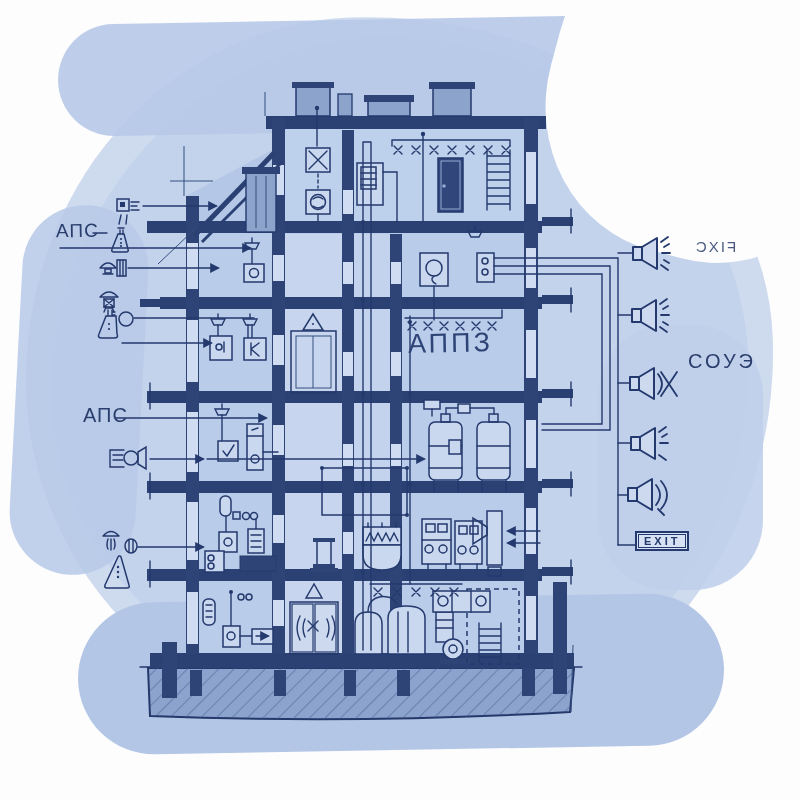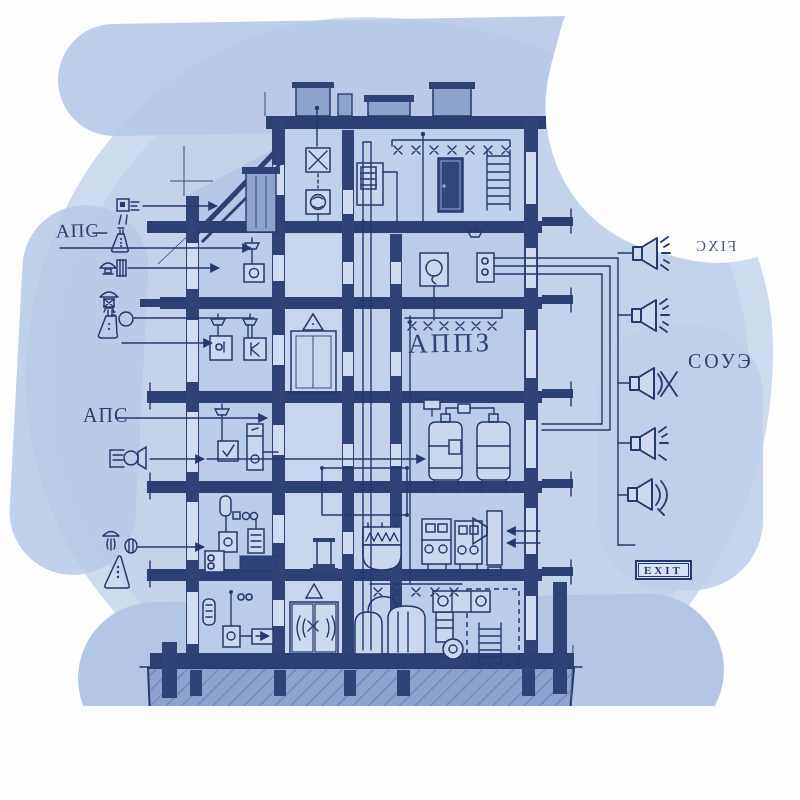--- a/index.html
+++ b/index.html
@@ -1,33 +1,33 @@
 <!DOCTYPE html>
 <html><head>
 <meta charset="utf-8">
 <style>
   html,body{margin:0;padding:0;background:#fdfdfe;}
-  .canvas{position:relative;width:800px;height:706px;overflow:hidden;background:#fdfdfe;
-          font-family:Liberation Serif, serif;}
+  .canvas{position:relative;width:800px;height:800px;overflow:hidden;background:#fdfdfe;
+          font-family:Liberation Sans, sans-serif;}
   .wash{position:absolute;}
   .wash-a{left:26px;top:16px;width:748px;height:728px;background:#cedbef;border-radius:45% 55% 48% 52%/50% 46% 54% 50%;transform:rotate(-2deg);}
   .wash-b{left:52px;top:38px;width:696px;height:684px;background:#c3d3ec;border-radius:48% 52% 45% 55%/52% 48% 52% 48%;transform:rotate(2deg);}
   .wash-c{left:58px;top:20px;width:566px;height:112px;background:#b7c9e8;border-radius:60px;transform:rotate(-1deg);opacity:.9;}
   .wash-d{left:16px;top:205px;width:126px;height:370px;background:#b7c9e8;border-radius:70px;transform:rotate(3deg);opacity:.85;}
   .wash-e{left:78px;top:598px;width:646px;height:152px;background:#b3c6e6;border-radius:80px;transform:rotate(-1deg);}
   .wash-f{left:598px;top:325px;width:165px;height:265px;background:#c0cfeb;border-radius:70px;opacity:.9;}
   .white-cut{right:-70px;top:-80px;width:320px;height:340px;background:#fdfdfe;border-radius:45%;transform:rotate(15deg);}
   svg.scene{position:absolute;left:0;top:0;}
   .label{position:absolute;color:#2a3e6d;white-space:nowrap;}
   .aps-upper{left:56px;top:220px;font-size:19px;letter-spacing:1px;transform:rotate(-1deg);}
   .aps-lower{left:83px;top:404px;font-size:20px;letter-spacing:1px;}
   .appz{left:408px;top:328px;font-size:27px;letter-spacing:3px;transform:rotate(-1deg);color:#2e4476;}
   .fixc{left:694px;top:238px;font-size:15px;letter-spacing:2px;transform:scaleX(-1);opacity:.85;}
   .souye{left:688px;top:350px;font-size:20px;letter-spacing:3px;}
-  .exit-badge{position:absolute;left:635px;top:560px;border:2px solid #24396d;background:rgba(231,239,250,.55);padding:1px;}
+  .exit-badge{position:absolute;left:635px;top:531px;border:2px solid #24396d;background:rgba(231,239,250,.55);padding:1px;}
   .exit-badge span{display:block;border:1px solid #24396d;padding:0px 5px;font-size:11px;font-weight:bold;letter-spacing:3px;color:#24396d;}
   
   .ln{stroke:#24396d;fill:none;stroke-width:1.4;stroke-linecap:round;}
   .lt{stroke:#35507f;fill:none;stroke-width:1;}
   .eq{stroke:#24396d;fill:#c9d7ef;stroke-width:1.5;}
   .eqn{stroke:#24396d;fill:none;stroke-width:1.5;}
   .drk{fill:#2e4476;}
   .win{fill:#cfdcf2;}
   .dot{fill:#24396d;}
   .spk{stroke:#24396d;fill:#cdd9ef;stroke-width:2;stroke-linejoin:round;}

